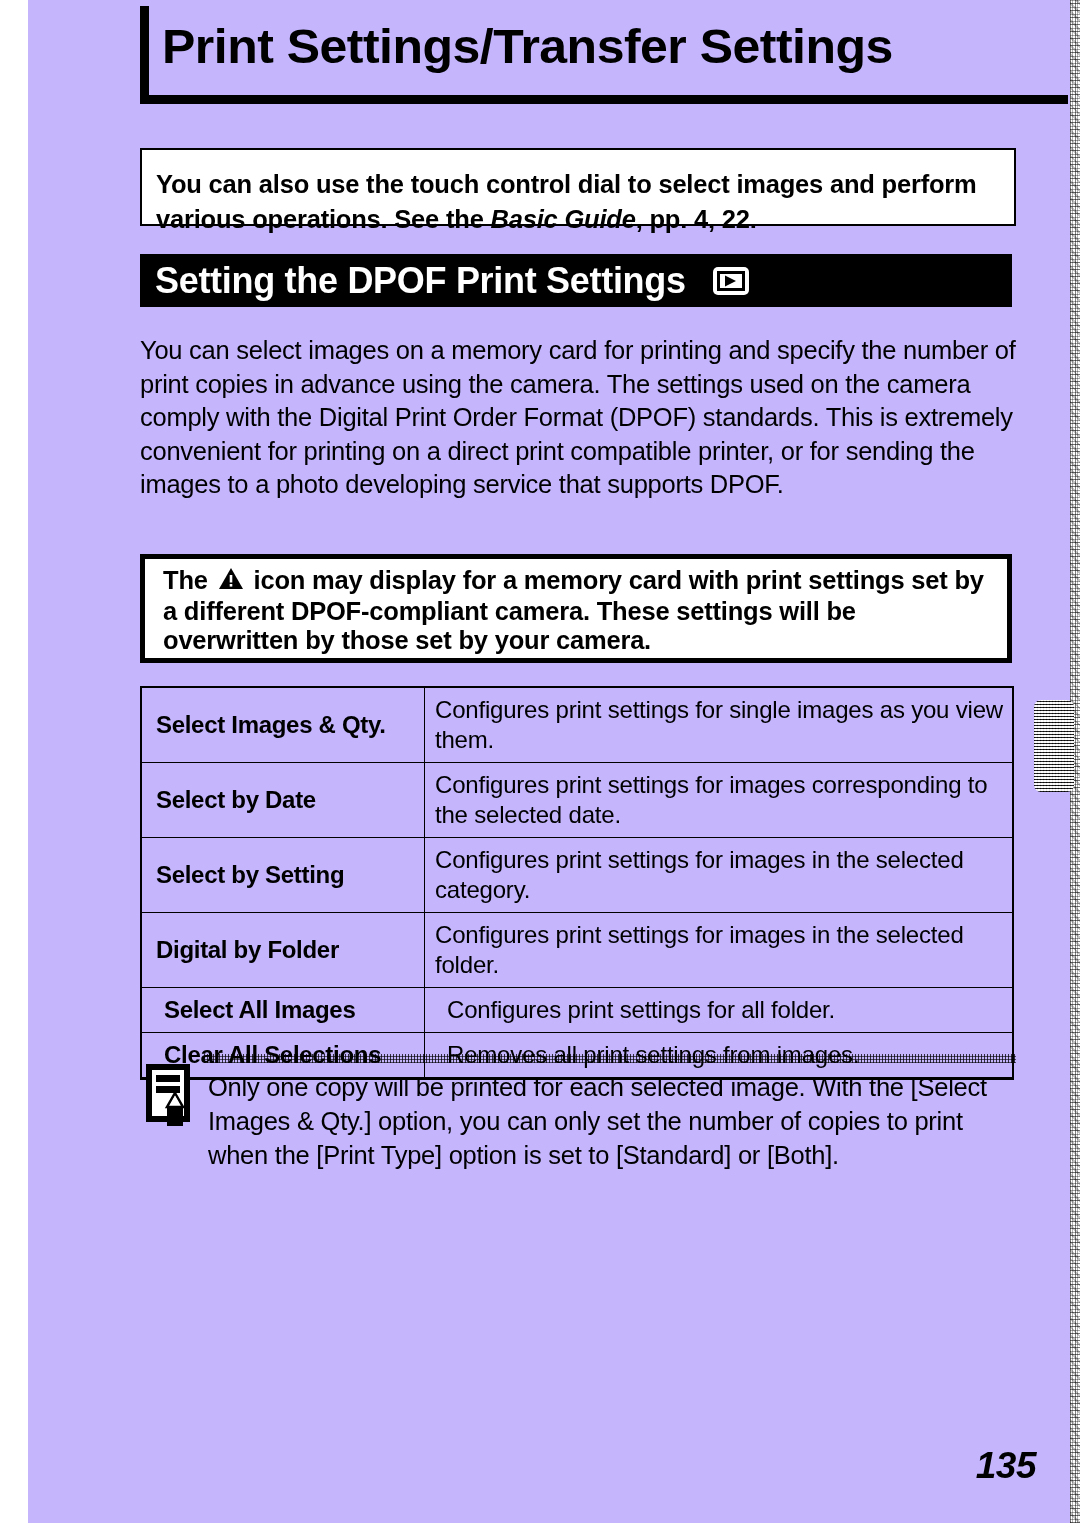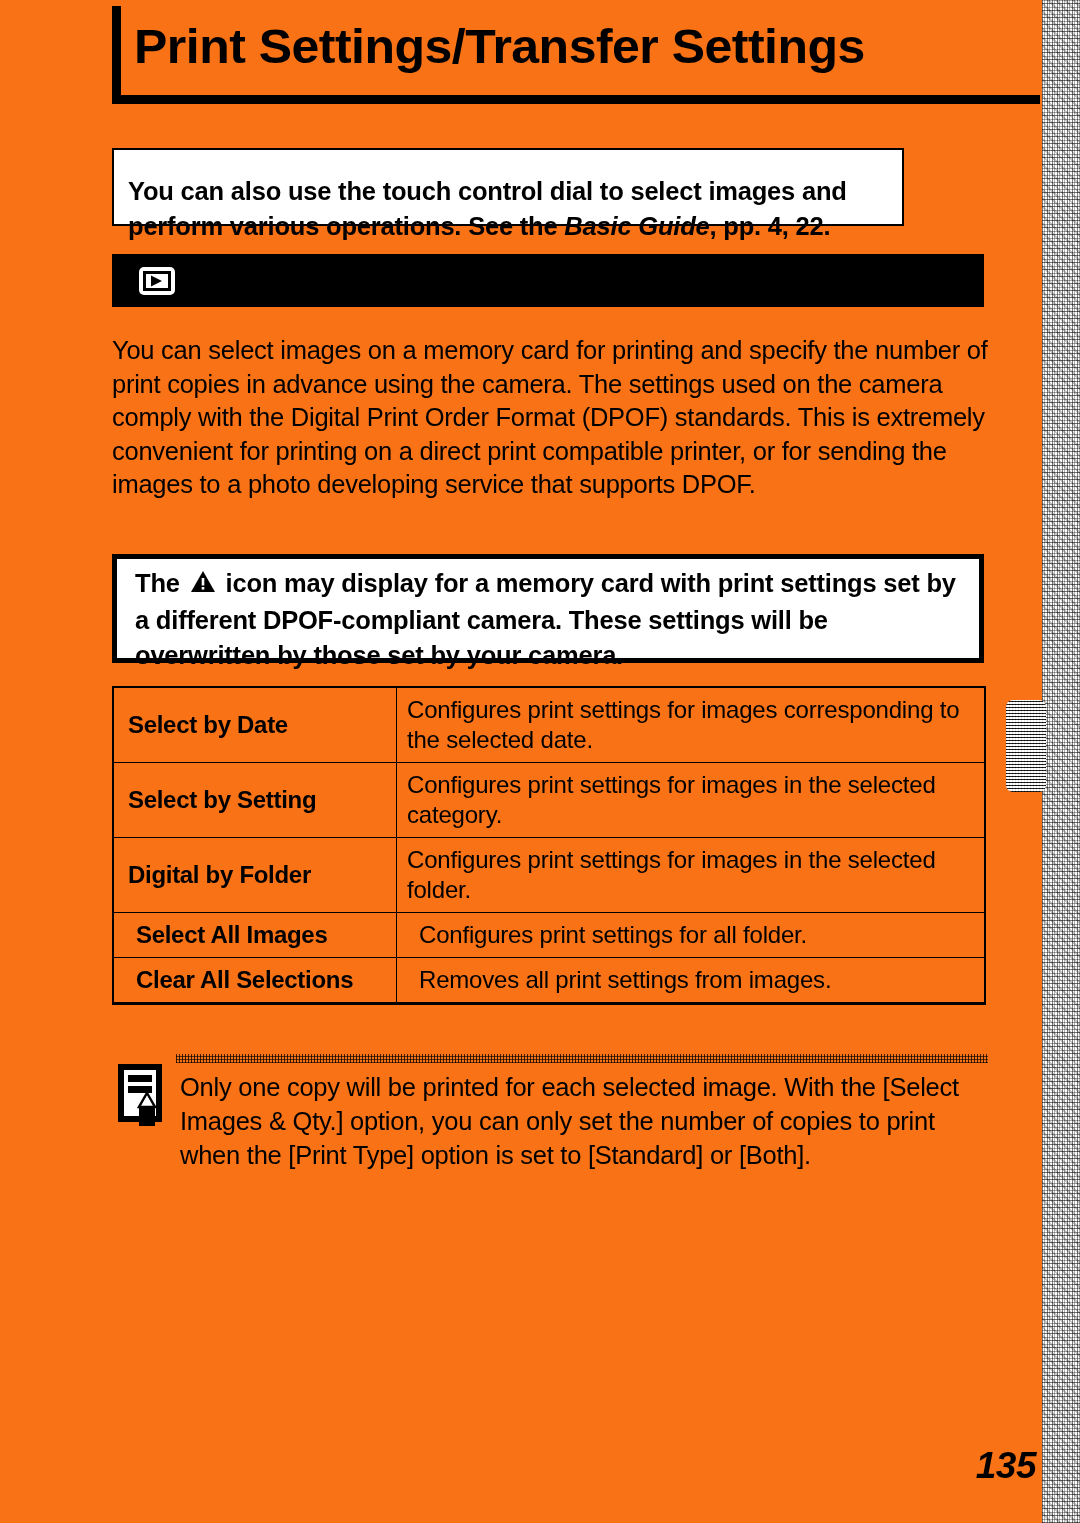--- a/index.html
+++ b/index.html
@@ -13,21 +13,22 @@
     height: 1523px;
     position: relative;
     font-family: "Liberation Sans", sans-serif;
     color: #000000;
     overflow: hidden;
   }
 
   .page {
     position: absolute;
     inset: 0;
-    background: #f97316;
+    background: #c4b5fd;
+    margin-left: 28px;
   }
 
   
   .scan-band {
     position: absolute;
     top: 0;
     left: 1042px;
     width: 38px;
     height: 1523px;
     background-color: #ffffff;
@@ -121,23 +122,23 @@
   .outline-box.thick { border-width: 5px; }
   .outline-box p {
     margin: 0;
     font-weight: bold;
     letter-spacing: -0.2px;
   }
 
   #touch-dial-box {
     left: 112px;
     top: 148px;
-    width: 792px;
+    width: 876px;
     height: 78px;
-    padding: 24px 14px 0 14px;
+    padding: 17px 14px 0 14px;
   }
   #touch-dial-box p {
     font-size: 25.5px;
     line-height: 35px;
   }
   .italic { font-style: italic; }
 
   
   .section-bar {
     position: absolute;
@@ -176,21 +177,21 @@
   
   #warning-box {
     left: 112px;
     top: 554px;
     width: 872px;
     height: 109px;
     padding: 7px 16px 0 18px;
   }
   #warning-box p {
     font-size: 25.5px;
-    line-height: 35px;
+    line-height: 29px;
   }
   .warn-icon {
     display: inline-block;
     vertical-align: -2px;
     margin: 0 3px;
   }
 
   
   .feature-table {
     position: absolute;
@@ -282,20 +283,21 @@
     <div class="left-rule"></div>
     <div class="title-text">Print Settings/Transfer Settings</div>
     <div class="bottom-rule"></div>
   </div>
 
   <div class="outline-box" id="touch-dial-box">
     <p><span>You can also use the touch control dial to select images and perform various operations. See the </span><span class="italic">Basic Guide</span><span>, pp. 4, 22.</span></p>
   </div>
 
   <div class="section-bar">
+    <span class="bar-title">Setting the DPOF Print Settings</span>
     <span class="playback-icon">
       <svg width="38" height="30" viewBox="0 0 38 30" aria-hidden="true">
         <rect x="1" y="1" width="36" height="28" rx="5" ry="5" fill="#ffffff"></rect>
         <rect x="5" y="5" width="28" height="20" fill="#000000"></rect>
         <rect x="8" y="8" width="22" height="14" fill="#ffffff"></rect>
         <polygon points="13,9.5 13,20.5 24,15" fill="#000000"></polygon>
       </svg>
     </span>
   </div>
 
@@ -306,20 +308,24 @@
       <svg width="26" height="24" viewBox="0 0 26 24" aria-hidden="true">
         <polygon points="13,1 25,22 1,22" fill="#000000"></polygon>
         <rect x="11.7" y="8" width="2.6" height="7.5" fill="#ffffff"></rect>
         <rect x="11.7" y="17" width="2.6" height="2.6" fill="#ffffff"></rect>
       </svg>
     </span><span> icon may display for a memory card with print settings set by a different DPOF-compliant camera. These settings will be overwritten by those set by your camera.</span></p>
   </div>
 
   <table class="feature-table">
     <tbody>
+      <tr class="tall">
+        <td class="key">Select Images &amp; Qty.</td>
+        <td class="desc">Configures print settings for single images as you view them.</td>
+      </tr>
       <tr class="tall">
         <td class="key">Select by Date</td>
         <td class="desc">Configures print settings for images corresponding to the selected date.</td>
       </tr>
       <tr class="tall">
         <td class="key">Select by Setting</td>
         <td class="desc">Configures print settings for images in the selected category.</td>
       </tr>
       <tr class="tall">
         <td class="key">Digital by Folder</td>

